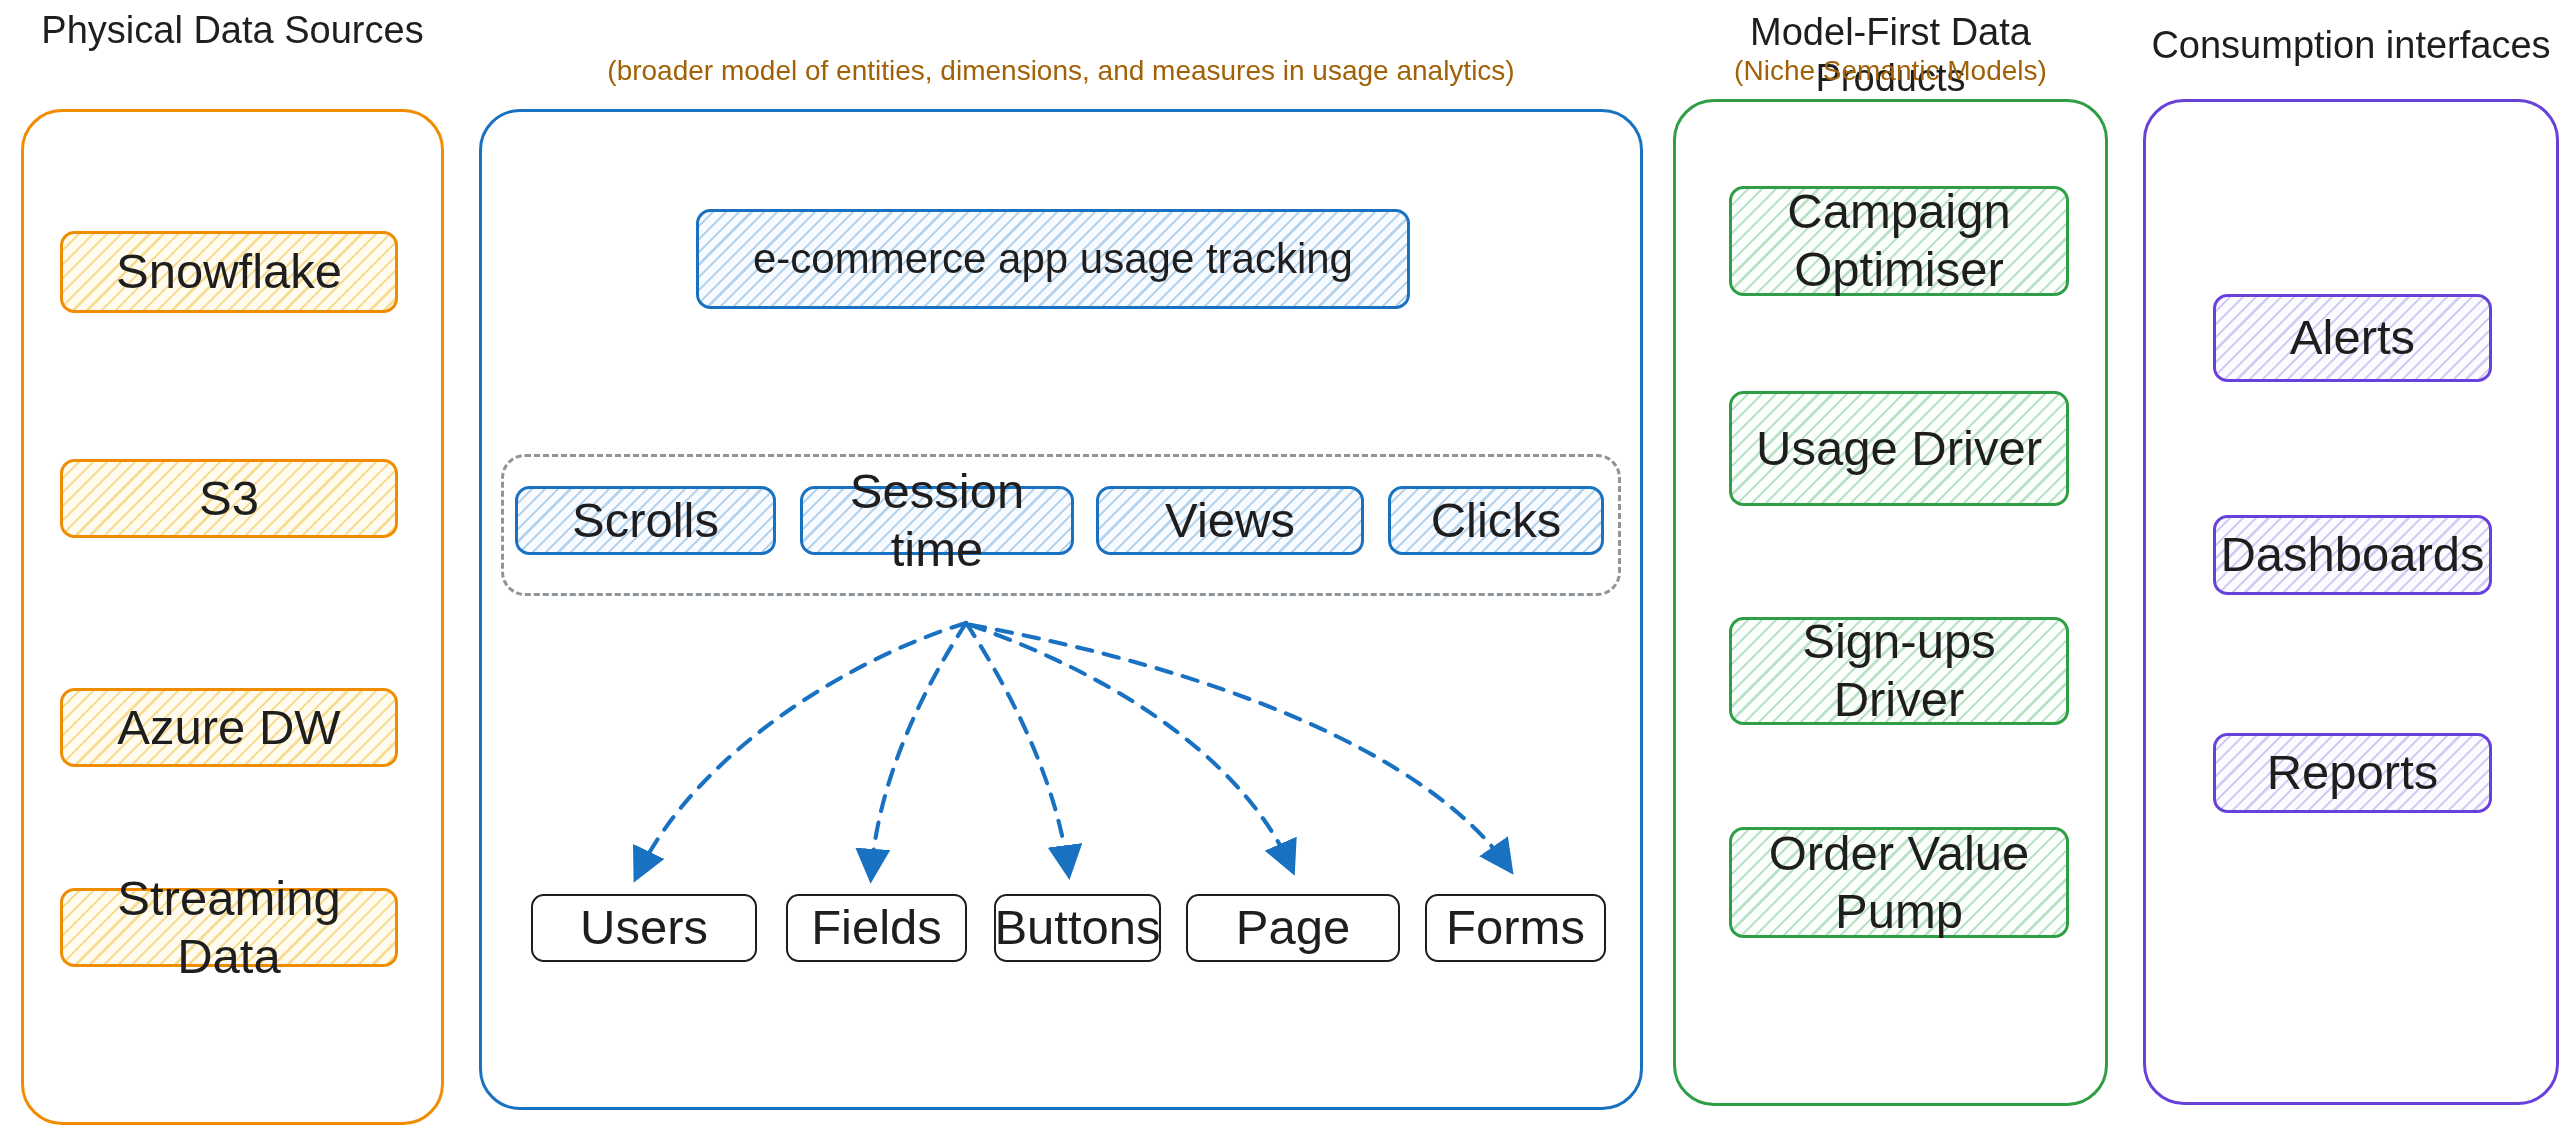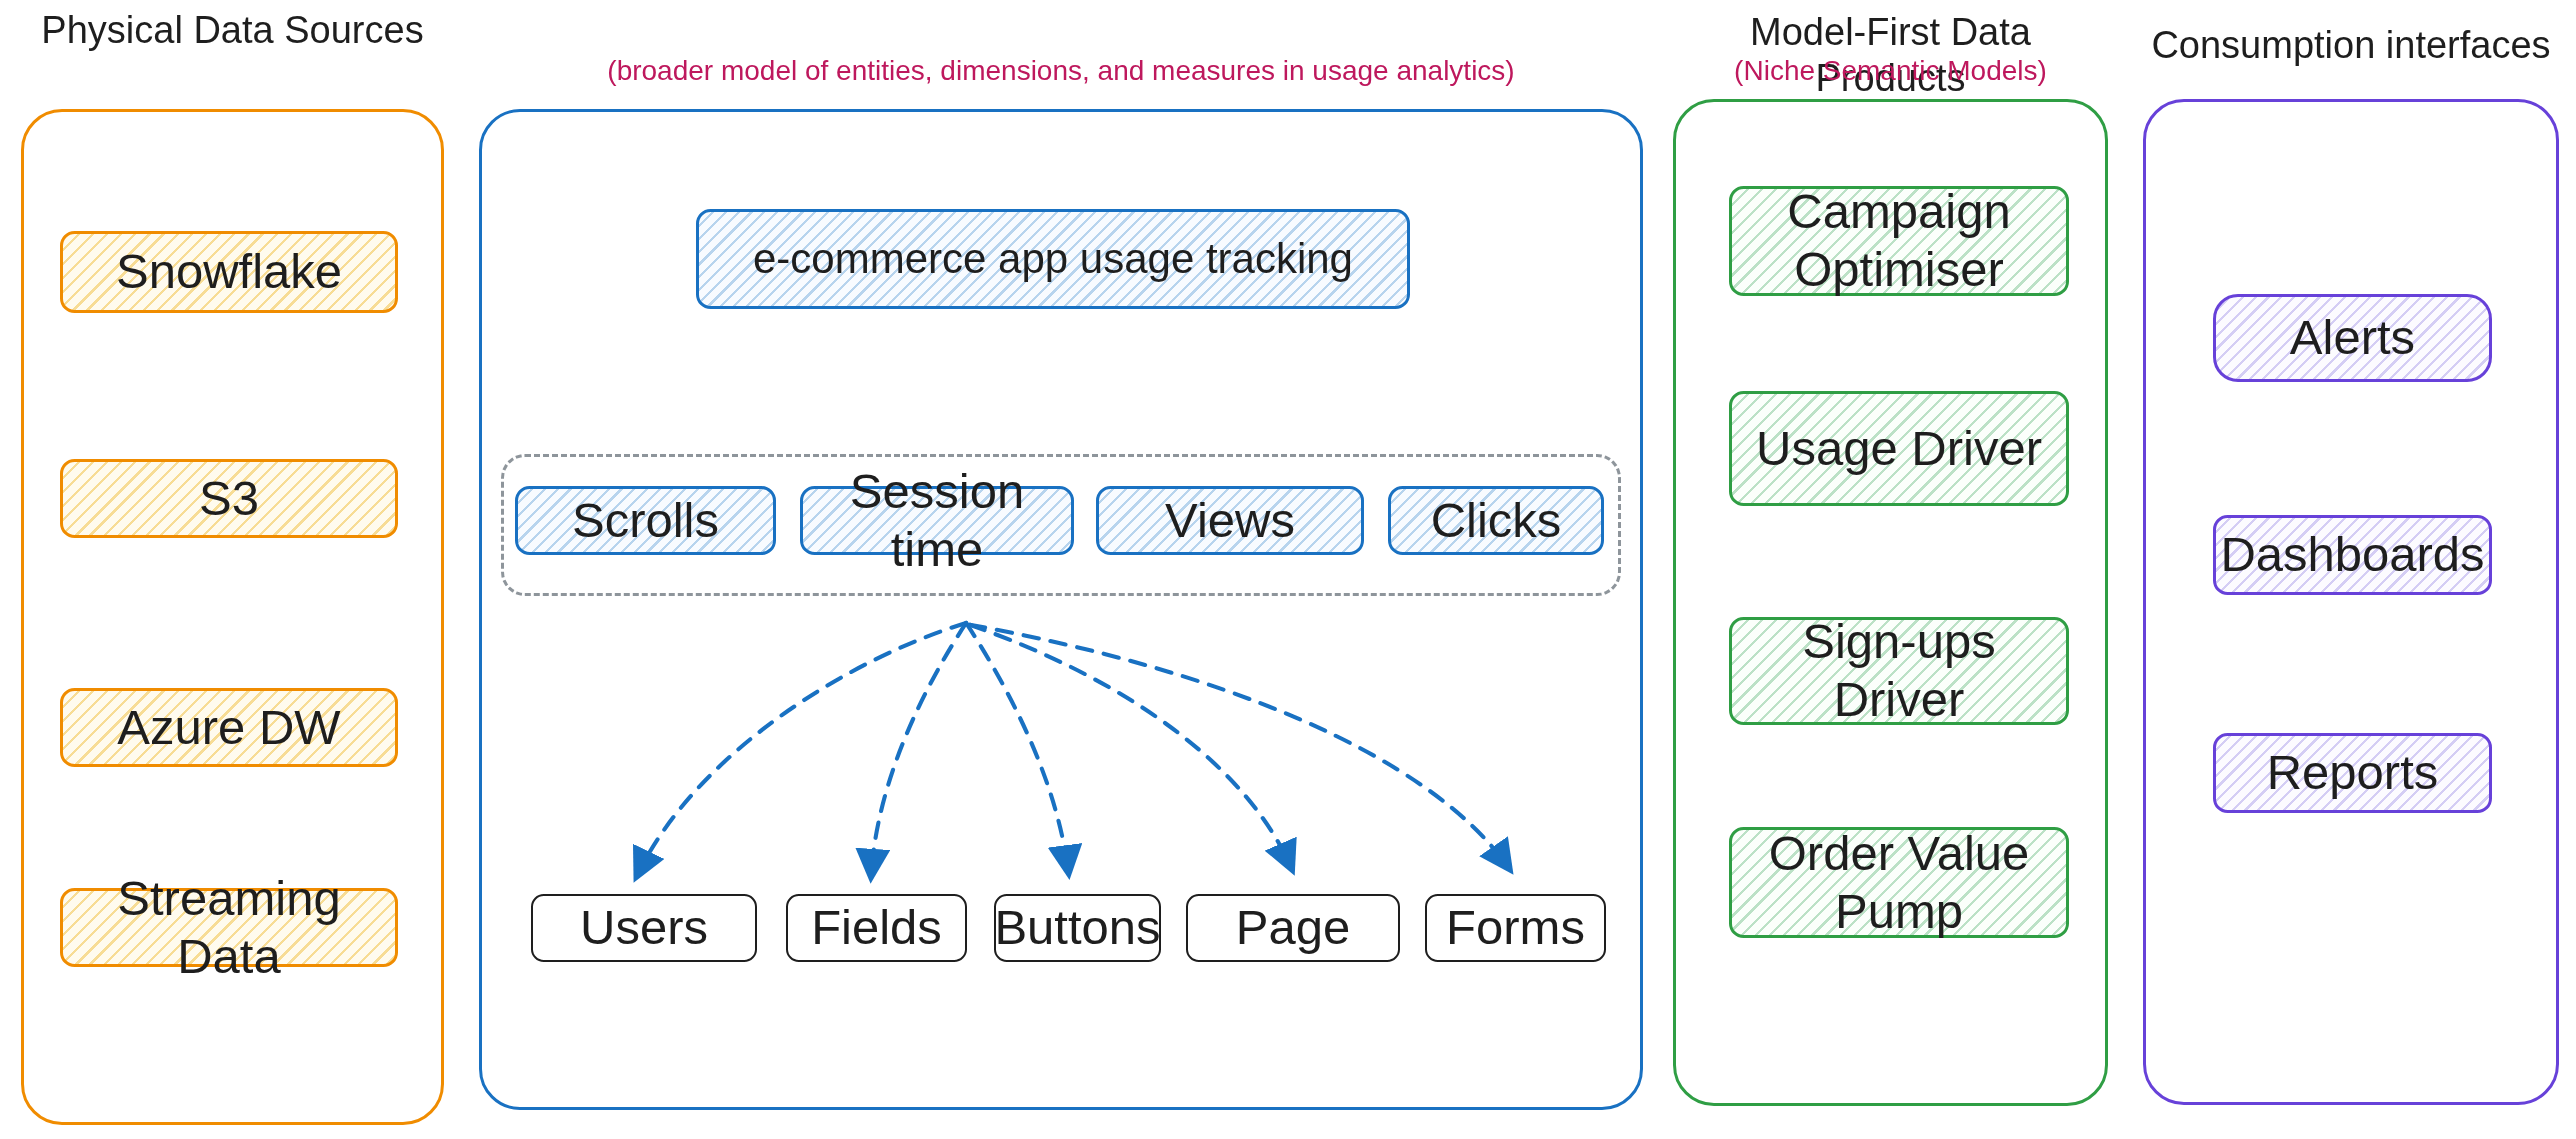--- a/index.html
+++ b/index.html
@@ -4,21 +4,21 @@
 <style>
   html,body{margin:0;padding:0;background:#ffffff;}
   .canvas{
     position:relative;width:2576px;height:1140px;background:#ffffff;overflow:hidden;
     font-family:"Liberation Sans",sans-serif;color:#1e1e1e;
   }
   .col-title{
     position:absolute;text-align:center;font-size:38px;line-height:46px;color:#1e1e1e;
   }
   .col-subtitle{
-    position:absolute;text-align:center;font-size:28px;line-height:35px;color:#be185d;
+    position:absolute;text-align:center;font-size:28px;line-height:35px;color:#a16207;
   }
   .panel{
     position:absolute;border-radius:41px;background:transparent;box-sizing:border-box;
   }
   .panel.orange{border:3.2px solid #f08c00;}
   .panel.blue{border:3.2px solid #1971c2;}
   .panel.green{border:3.2px solid #2f9e44;}
   .panel.purple{border:3.2px solid #6741d9;}
   .node{
     position:absolute;box-sizing:border-box;border-radius:14.6px;
@@ -105,18 +105,18 @@
     </g>
   </svg>
 
   <div class="node green" style="left:1729px;top:186px;width:340px;height:110px;">Campaign
 Optimiser</div>
   <div class="node green" style="left:1729px;top:391px;width:340px;height:115px;">Usage Driver</div>
   <div class="node green" style="left:1729px;top:617px;width:340px;height:108px;">Sign-ups Driver</div>
   <div class="node green" style="left:1729px;top:827px;width:340px;height:111px;">Order Value
 Pump</div>
 
-  <div class="node purple" style="left:2213px;top:294px;width:279px;height:88px;border-radius:25px;">Alerts</div>
+  <div class="node purple" style="left:2213px;top:294px;width:279px;height:88px;">Alerts</div>
   <div class="node purple" style="left:2213px;top:515px;width:279px;height:80px;">Dashboards</div>
   <div class="node purple" style="left:2213px;top:733px;width:279px;height:80px;">Reports</div>
 
 </div>
 
 
 </body></html>

